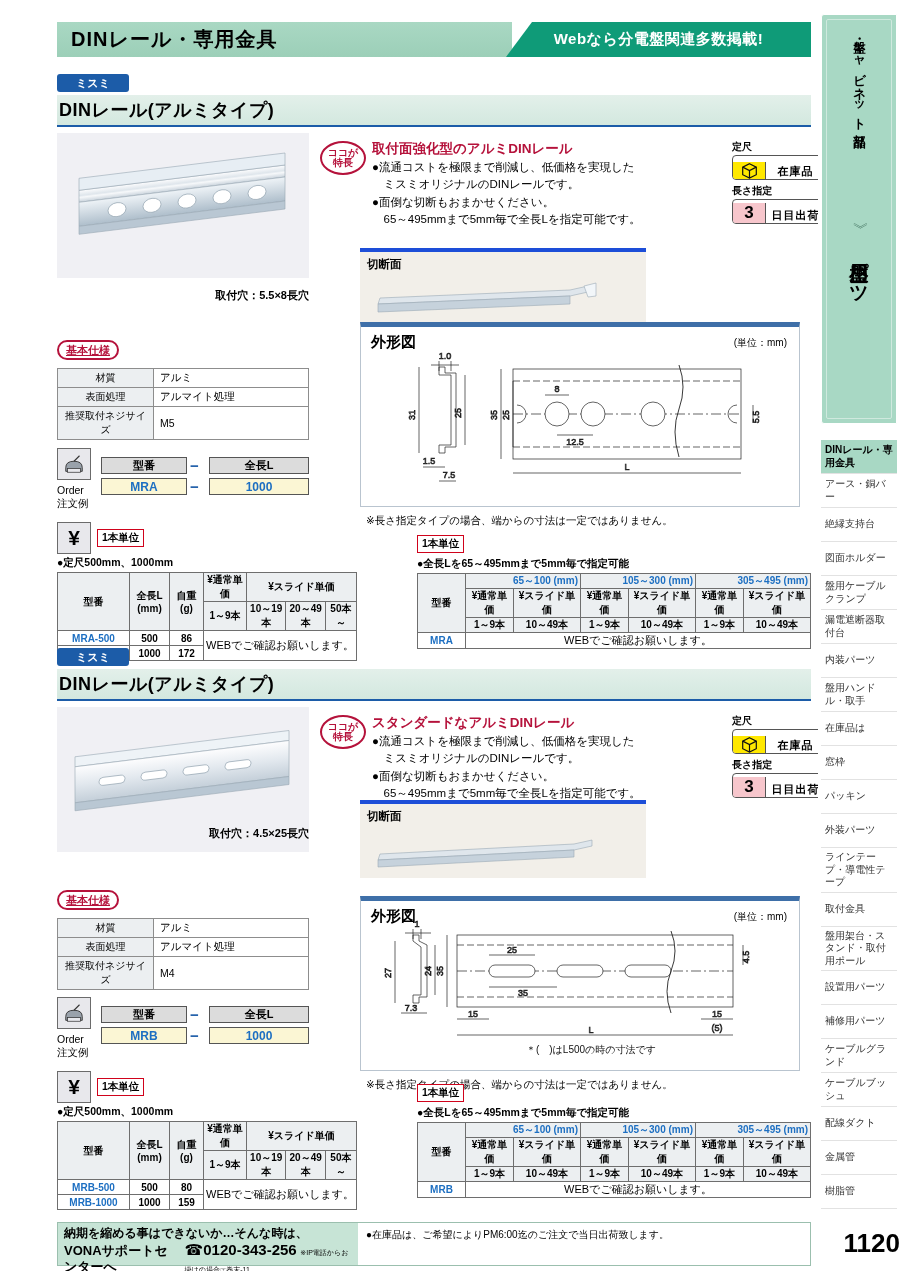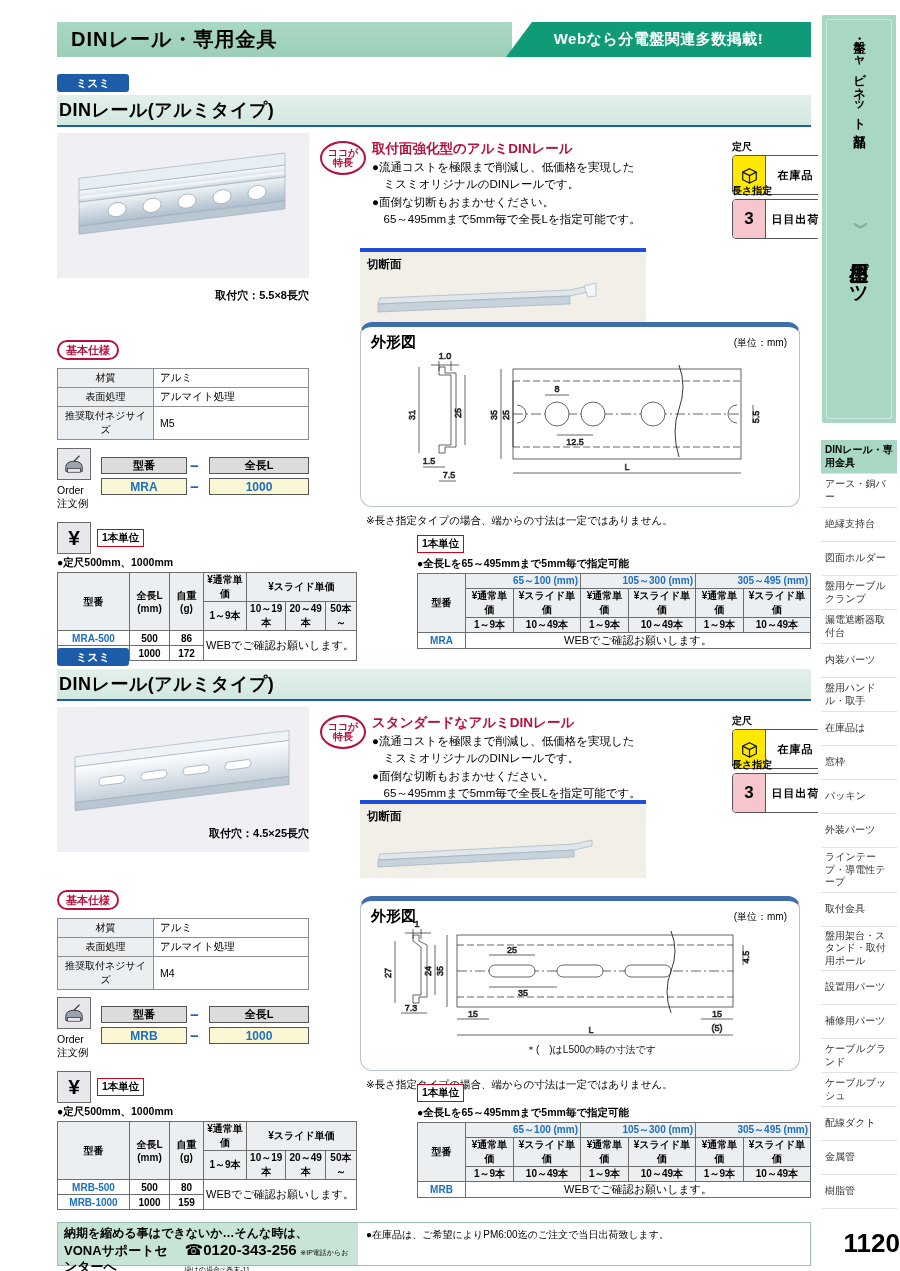--- a/index.html
+++ b/index.html
@@ -136,23 +136,23 @@
     color: #b5123b; font-weight: bold; font-size: 13.5px;
   }
   .feat-list { position: absolute; font-size: 11.5px; line-height: 1.42; }
   .feat-list li { list-style: none; text-indent: -11px; padding-left: 11px; }
   .feat-list li + li { margin-top: 1px; }
 
   
   .badge-wrap { position: absolute; padding-left: 20px; }
   .badge-lbl { font-size: 10px; font-weight: bold; margin-bottom: 1px; }
   .badge {
-    width: 94px; height: 40px;
+    width: 94px; height: 25px;
     border: 1px solid #555; border-radius: 4px;
-    display: flex; overflow: hidden; background: #fff;
+    display: flex; overflow: hidden; background: #fff; align-items: flex-end;
   }
   .badge-icon {
     width: 33px; display: flex; align-items: center; justify-content: center;
     border-right: 1px solid #555;
     font-weight: bold; font-size: 15px;
   }
   .badge-icon.yellow { background: #ffe800; }
   .badge-icon.pink { background: #f7c6cc; font-size: 17px; }
   .badge-txt {
     flex: 1; display: flex; align-items: center; justify-content: center;
@@ -172,42 +172,42 @@
     font-size: 11.5px; font-weight: bold;
   }
 
   
   .draw-panel {
     position: absolute;
     width: 440px;
     background: #fff;
     border: 1px solid #b9c4cf;
     border-top: 5px solid #3e6fa8;
-    border-radius: 12px;
+    border-radius: 0;
   }
   .draw-title {
     position: absolute; left: 10px; top: 6px;
     font-size: 15px; font-weight: bold;
   }
   .draw-unit {
     position: absolute; right: 12px; top: 9px;
     font-size: 10px;
   }
   .draw-note {
     position: absolute;
     font-size: 10.5px;
   }
 
   
   .spec-pill {
     position: absolute;
     width: 62px; height: 20px;
     border: 2px solid #b5123b; border-radius: 11px;
     color: #b5123b; font-weight: bold; font-size: 11px;
-    display: flex; align-items: center; justify-content: center;
+    display: flex; align-items: center; justify-content: center; text-decoration: underline;
   }
   table.spec {
     position: absolute;
     border-collapse: collapse;
     font-size: 10.5px;
     width: 252px;
   }
   table.spec td { border: 1px solid #8d8d8d; padding: 2px 4px; height: 17px; }
   table.spec td.k { background: #eceff1; text-align: center; width: 96px; font-size: 10px;}
   table.spec td.v { background: #fff; padding-left: 6px; }

